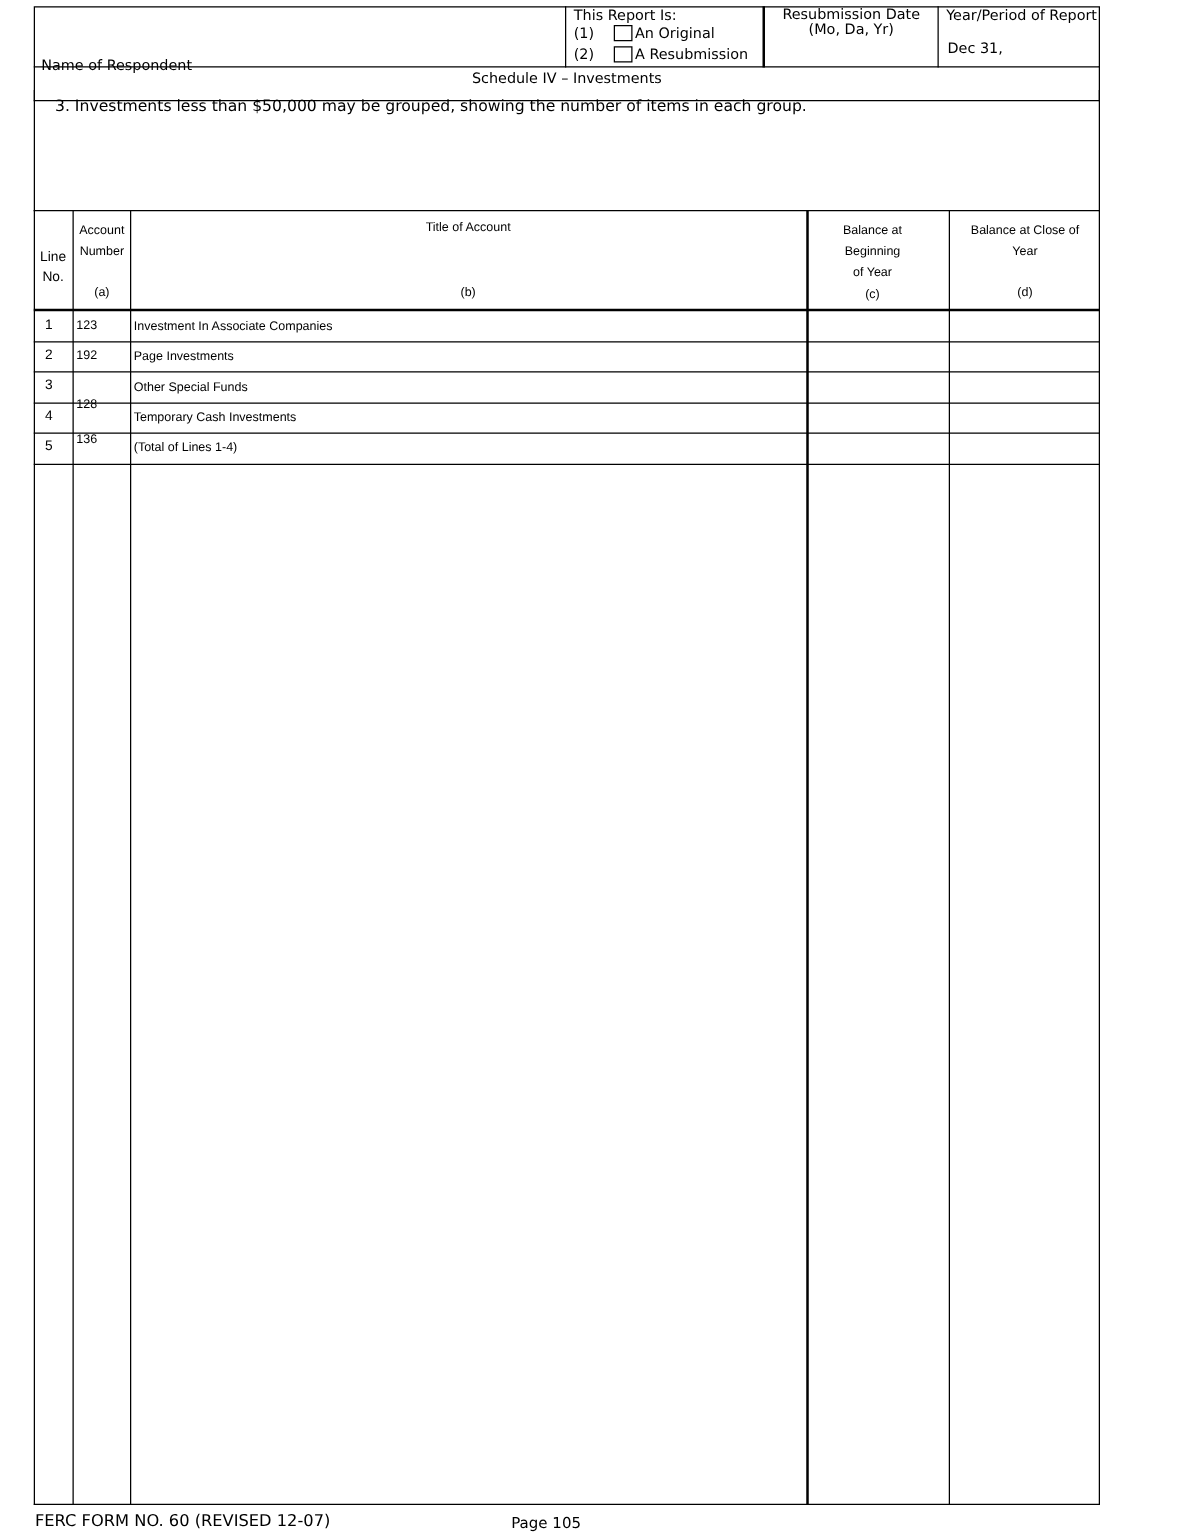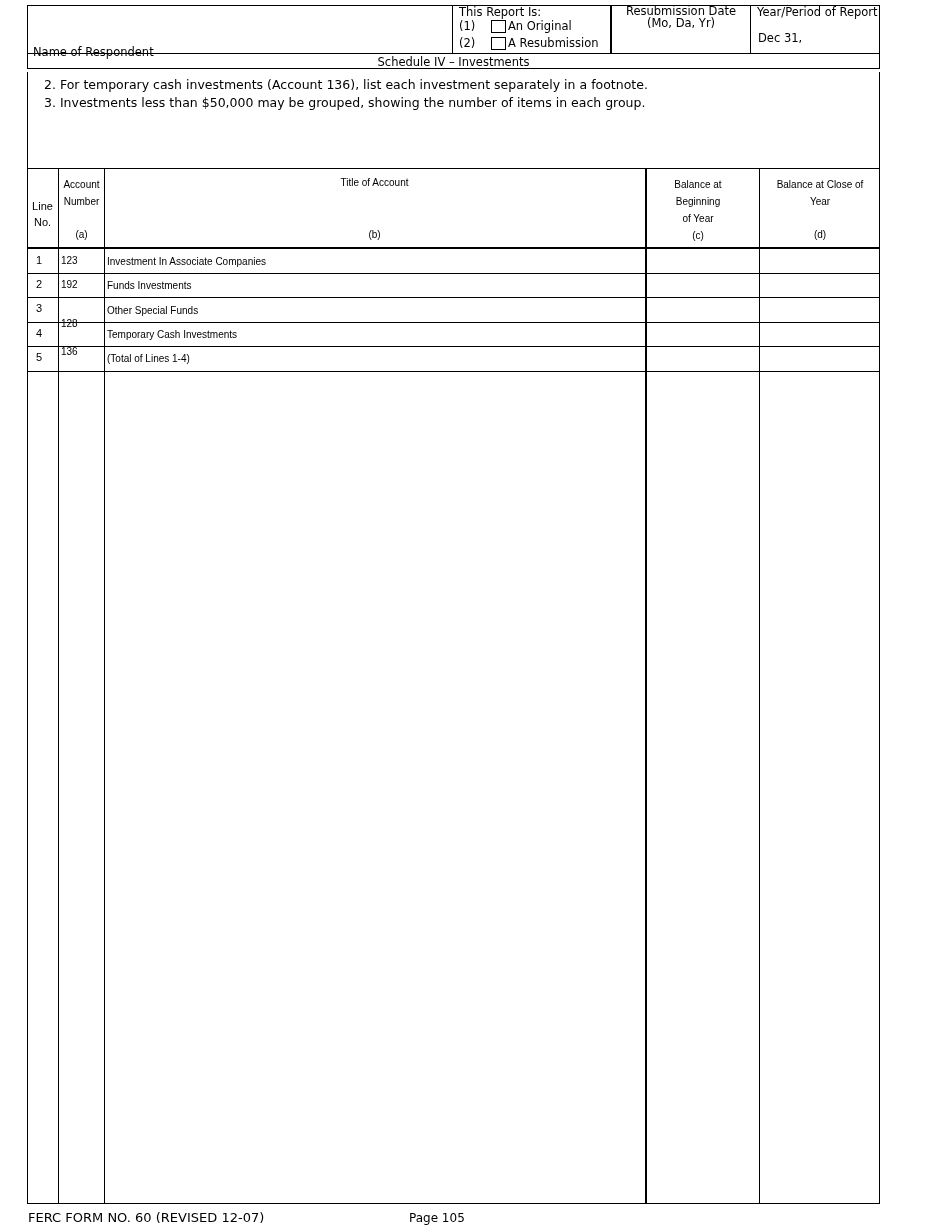--- a/index.html
+++ b/index.html
@@ -34,24 +34,23 @@
 
 <div class="abs hdr-font center" style="left:612px; top:5px; width:138px; line-height:12px;">
   <div>Resubmission Date</div>
   <div>(Mo, Da, Yr)</div>
 </div>
 <div class="abs" style="left:614px; top:32px; width:134px; height:20px;"></div>
 
 <div class="abs hdr-font" style="left:757px; top:5px; white-space:nowrap;">Year/Period of Report</div>
 <div class="abs hdr-font" style="left:758px; top:31px;">Dec 31,</div>
 
-<div class="abs hdr-font center" style="left:27px; top:53px; width:853px; height:16px; line-height:19px; border-left:1px solid #000; border-right:1px solid #000; border-bottom:1px solid #000;">Schedule IV – Investments</div>
+<div class="abs hdr-font center" style="left:27px; top:53px; width:853px; height:28px; line-height:19px; border-left:1px solid #000; border-right:1px solid #000; border-bottom:1px solid #000;">Schedule IV – Investments</div>
 
 <div class="abs instr" style="left:27px; top:72px; width:853px; height:97px; border-left:1px solid #000; border-right:1px solid #000; border-bottom:1px solid #000; padding:4px 8px 0 8px; font-size:12.5px;">
-  <p style="text-indent:8px;">2. For temporary cash investments (Account 136), list each investment separately in a footnote.</p>
   <p style="text-indent:8px;">3. Investments less than $50,000 may be grouped, showing the number of items in each group.</p>
 </div>
 
 <div class="abs" style="left:27px; top:168px; width:853px; height:1036px; border-left:1px solid #000; border-right:1px solid #000; border-bottom:1px solid #000;"></div>
 
 <div class="vline" style="left:58px; top:168px; height:1036px;"></div>
 <div class="vline" style="left:104px; top:168px; height:1036px;"></div>
 <div class="vline" style="left:645px; top:168px; height:1036px; width:2px;"></div>
 <div class="vline" style="left:759px; top:168px; height:1036px;"></div>
 
@@ -92,21 +91,21 @@
 <div class="abs" style="left:27px; top:249px; width:853px; height:24px;">
   <span class="abs tbl-font" style="left:9px; top:5px; font-size:11px;">1</span>
   <span class="abs tbl-font" style="left:34px; top:6px;">123</span>
   <span class="abs tbl-font" style="left:80px; top:7px;">Investment In Associate Companies</span>
   <span class="abs" style="left:620px; top:0; width:112px; height:24px;"></span>
   <span class="abs" style="left:733px; top:0; width:119px; height:24px;"></span>
 </div>
 <div class="abs" style="left:27px; top:274px; width:853px; height:23px;">
   <span class="abs tbl-font" style="left:9px; top:4px; font-size:11px;">2</span>
   <span class="abs tbl-font" style="left:34px; top:5px;">192</span>
-  <span class="abs tbl-font" style="left:80px; top:6px;">Funds Investments</span>
+  <span class="abs tbl-font" style="left:80px; top:6px;">Page Investments</span>
   <span class="abs" style="left:620px; top:0; width:112px; height:23px;"></span>
   <span class="abs" style="left:733px; top:0; width:119px; height:23px;"></span>
 </div>
 <div class="abs" style="left:27px; top:298px; width:853px; height:24px;">
   <span class="abs tbl-font" style="left:9px; top:4px; font-size:11px;">3</span>
   <span class="abs tbl-font" style="left:34px; top:20px;">128</span>
   <span class="abs tbl-font" style="left:80px; top:7px;">Other Special Funds</span>
   <span class="abs" style="left:620px; top:0; width:112px; height:24px;"></span>
   <span class="abs" style="left:733px; top:0; width:119px; height:24px;"></span>
 </div>

